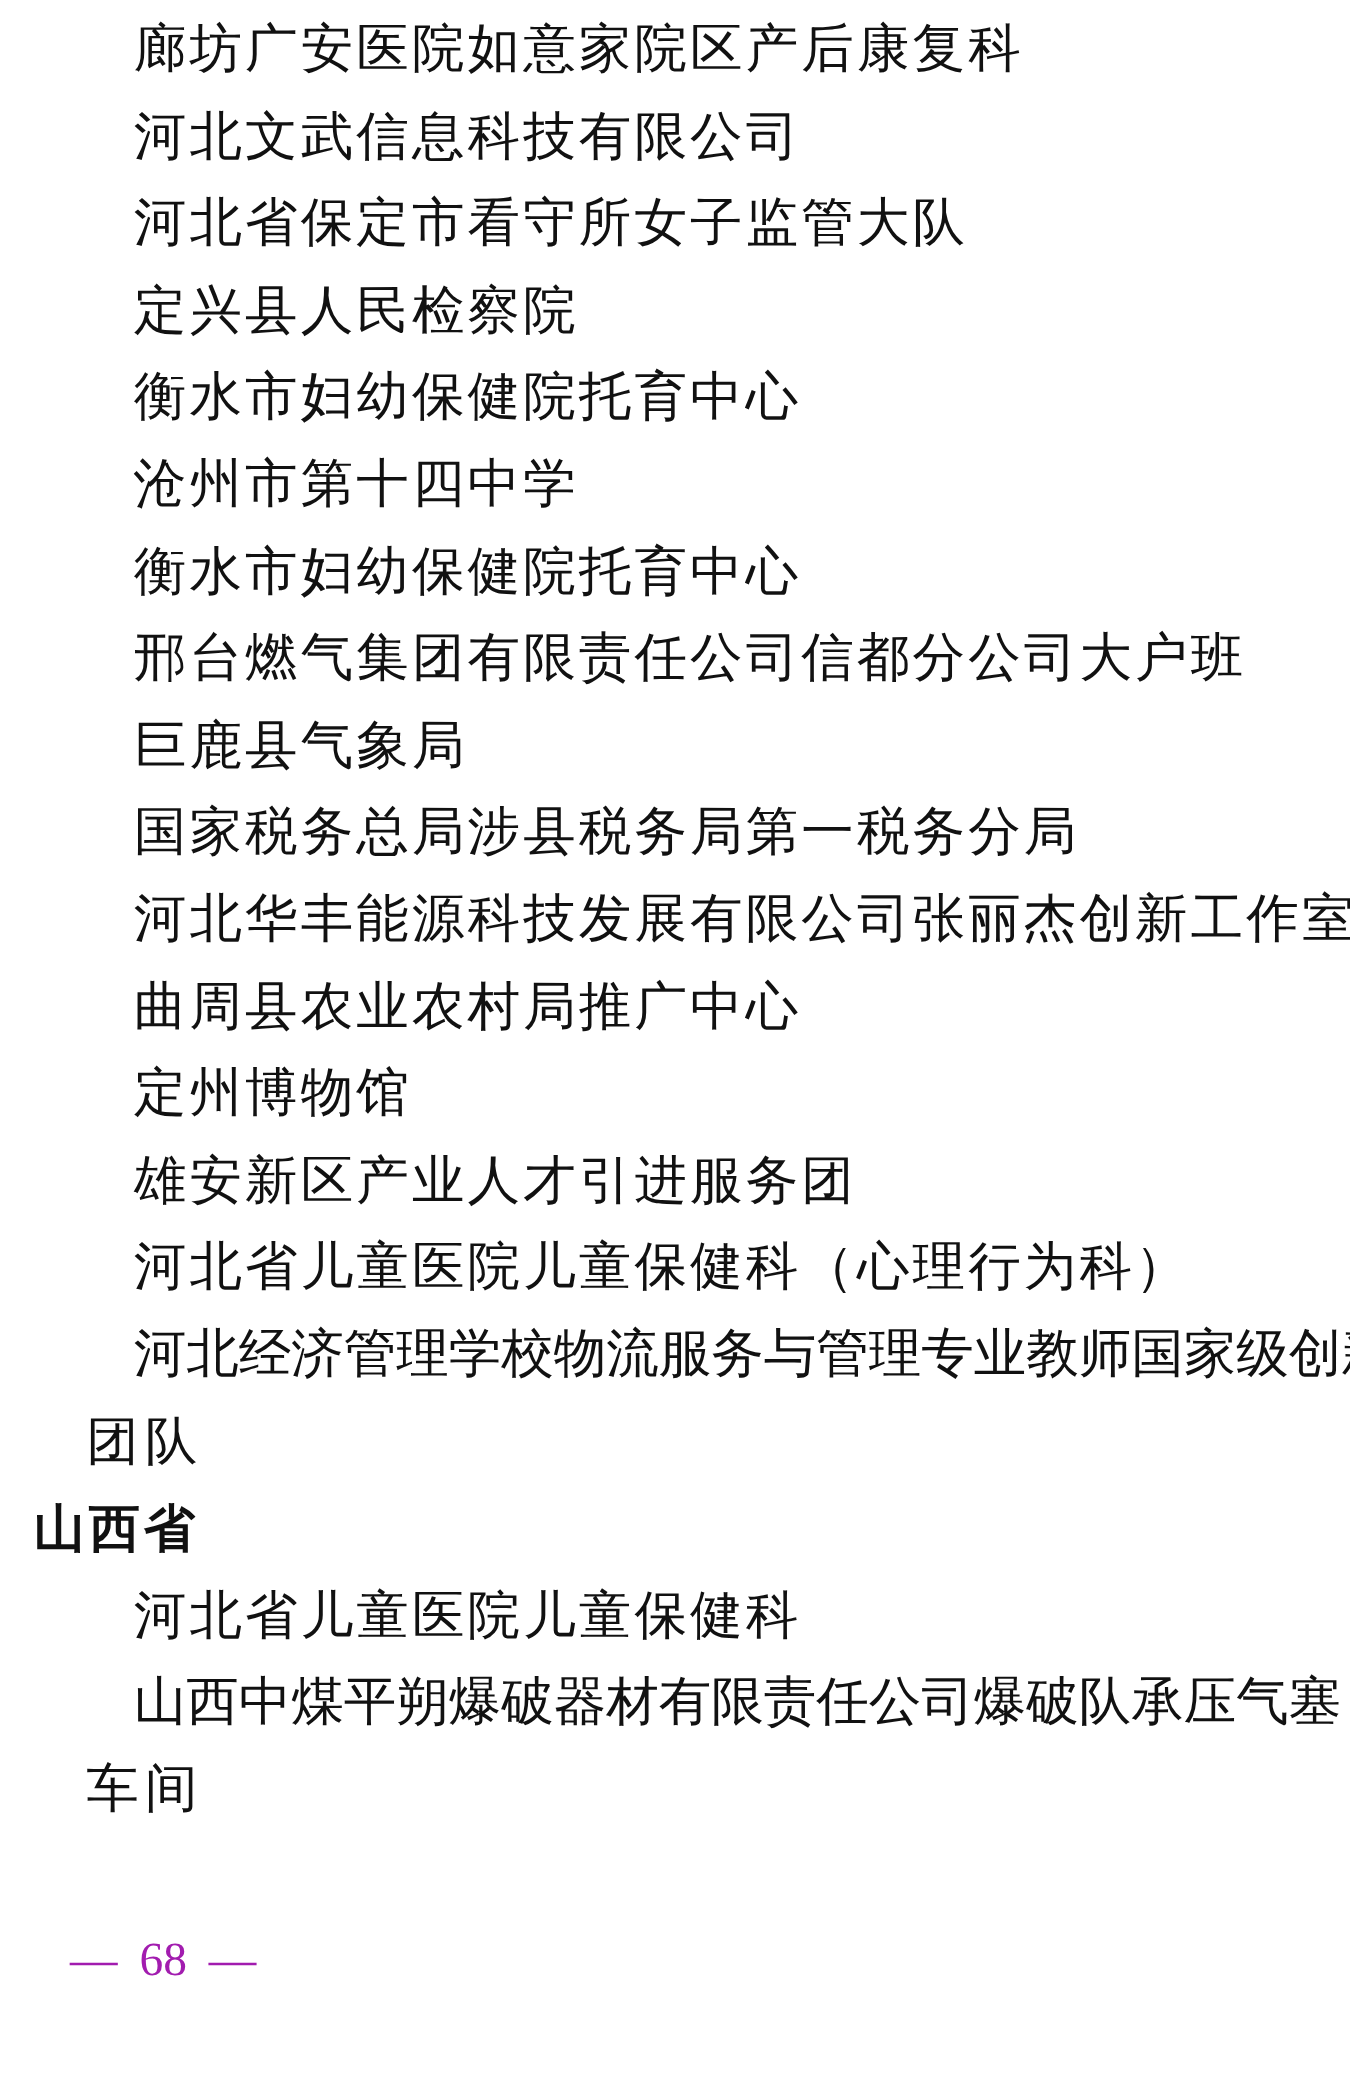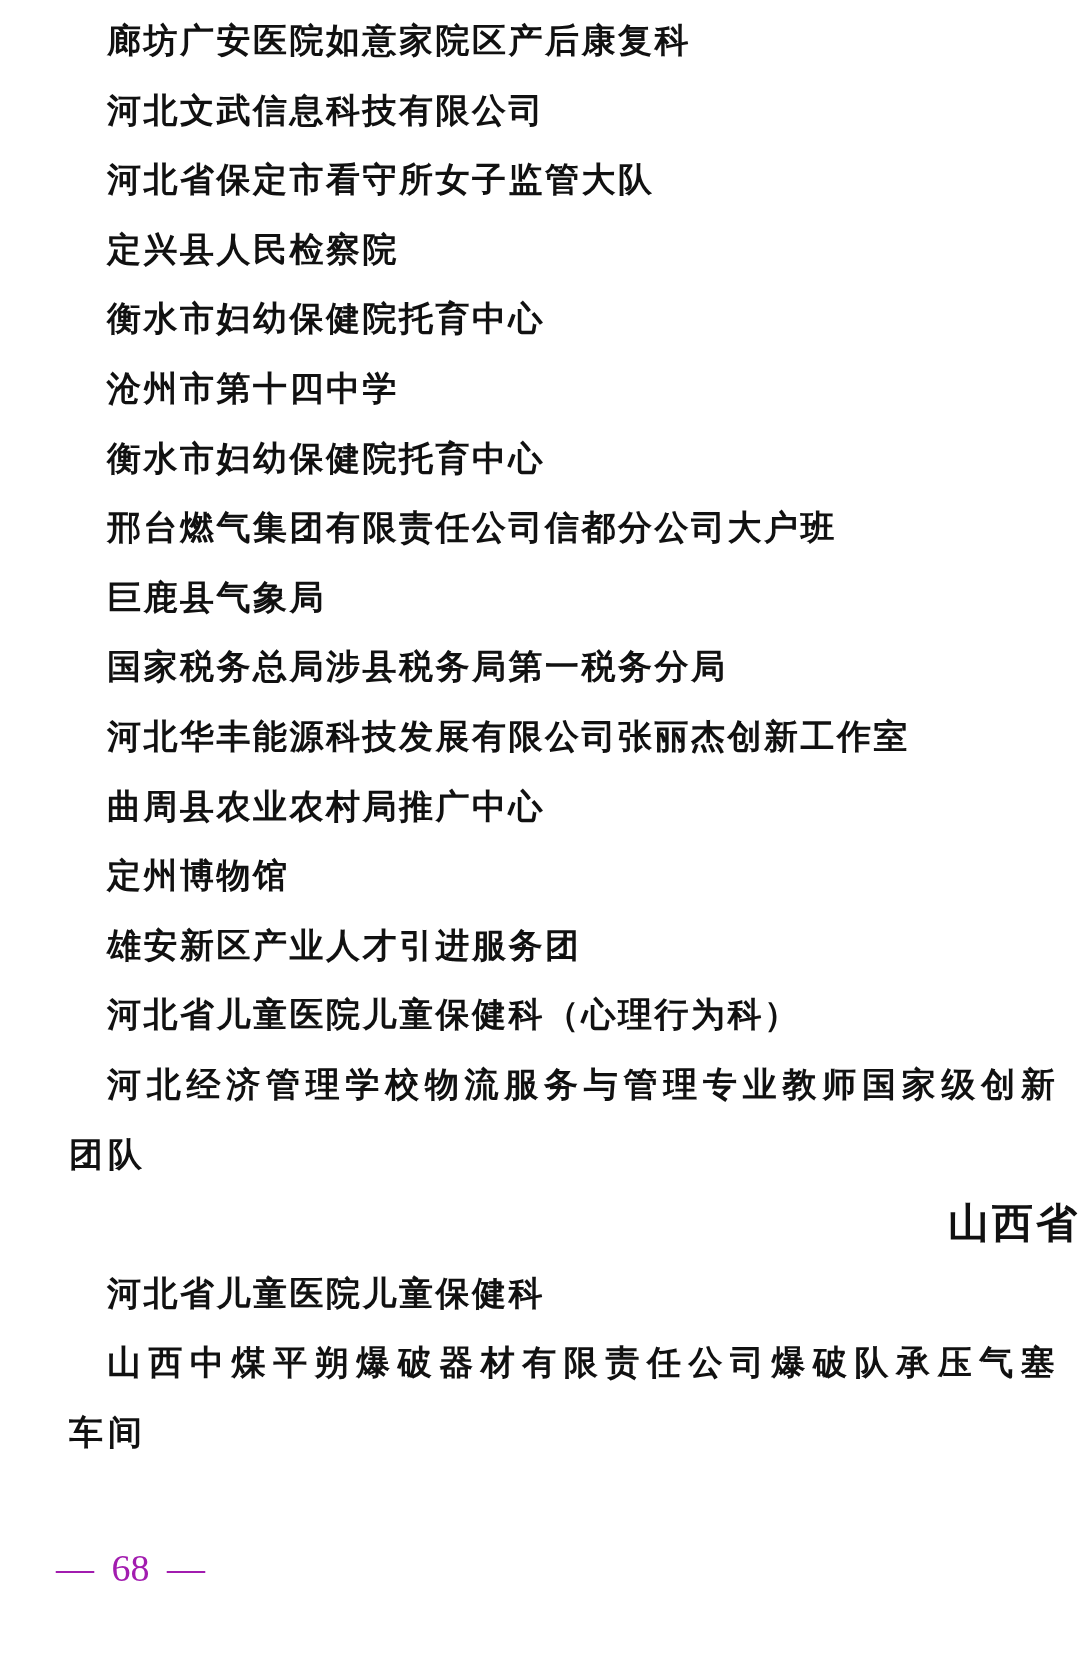--- a/index.html
+++ b/index.html
@@ -19,23 +19,22 @@
     inset: 0;
     overflow: hidden;
     background: #ffffff;
   }
   .content {
     padding-top: 6px;
   }
   .row {
     height: 69.6px;
     line-height: 69.6px;
-    font-size: 34px;
+    font-size: 42px;
     white-space: pre;
-    font-weight: bold;
   }
   .item {
     margin-left: 107px;
     letter-spacing: 2.5px;
   }
   .justified {
     display: flex;
     justify-content: space-between;
     align-items: center;
     margin-left: 107px;
@@ -45,21 +44,20 @@
   .cont {
     margin-left: 69px;
     letter-spacing: 5px;
   }
   .section {
     margin-left: 27px;
     font-family: "Liberation Sans", "DejaVu Sans", sans-serif;
     font-weight: 700;
     font-size: 41px;
     letter-spacing: 3px;
-    text-align: right;
   }
   .footer {
     position: absolute;
     left: 56px;
     top: 1534px;
     height: 69.6px;
     line-height: 69.6px;
     font-size: 38px;
     word-spacing: 8px;
     color: #a21caf;

